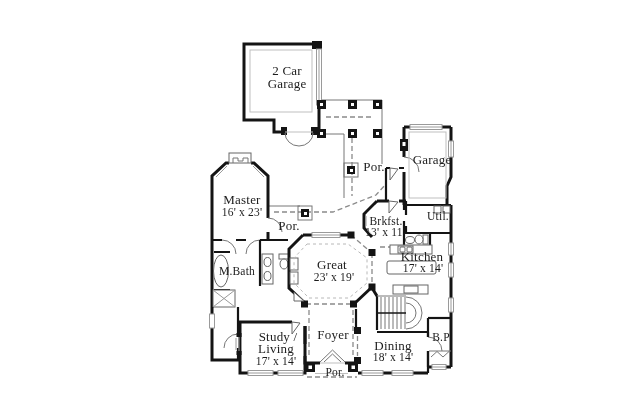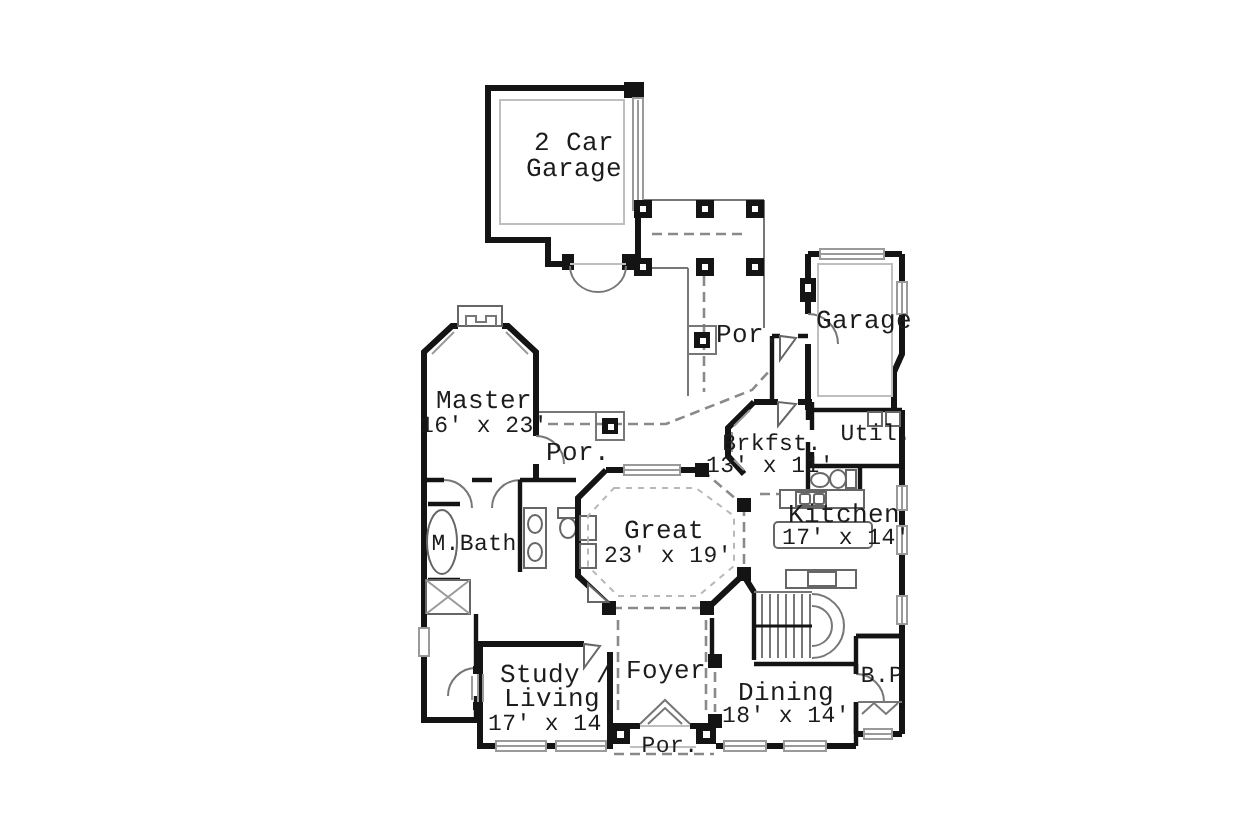--- a/index.html
+++ b/index.html
@@ -1,18 +1,18 @@
 <!DOCTYPE html>
 <html><head>
 <meta charset="utf-8">
 <style>
   html,body{margin:0;padding:0;background:#ffffff;}
   .stage{
     position:relative;width:620px;height:415px;background:#ffffff;overflow:hidden;
-    font-family:Liberation Mono, monospace;
+    font-family:Liberation Serif, serif;
   }
   svg{position:absolute;left:0;top:0;}
   text{fill:#1c1c1c;text-anchor:middle;}
   .s13{font-size:13px;letter-spacing:.2px;}
   .s12{font-size:11.5px;letter-spacing:.2px;}
   .w3{stroke:#141414;stroke-width:3;fill:none;stroke-linecap:butt;}
   .w2{stroke:#141414;stroke-width:2.2;fill:none;}
   .thin{stroke:#777;stroke-width:1;fill:none;}
   .ltthin{stroke:#bfbfbf;stroke-width:1;fill:none;}
   .win{stroke:#9a9a9a;stroke-width:1;fill:#ffffff;}

